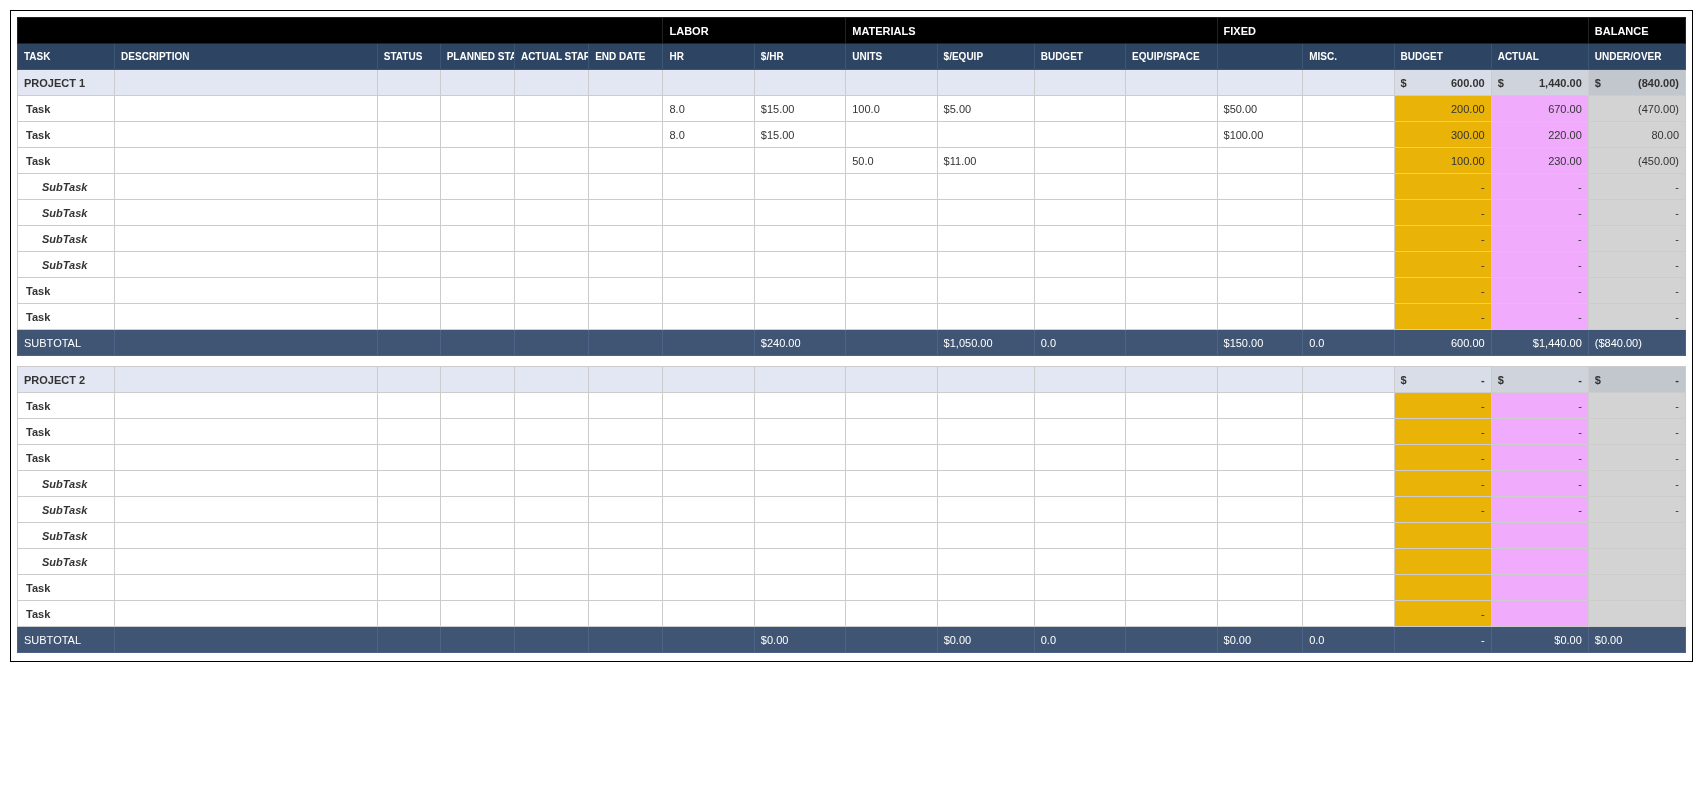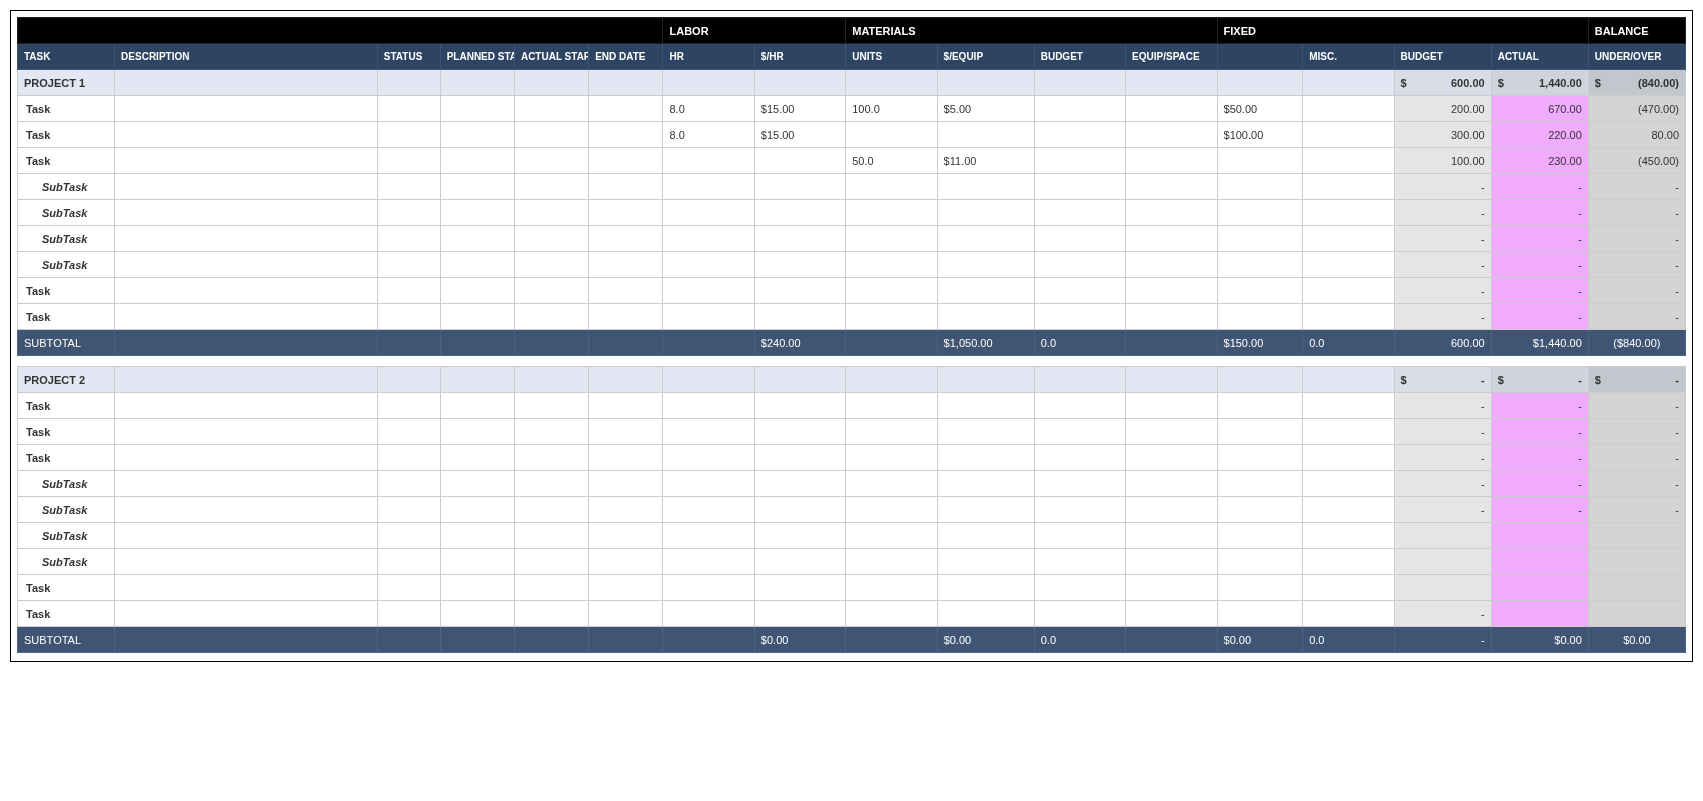--- a/index.html
+++ b/index.html
@@ -56,33 +56,33 @@
     font-weight: 700;
   }
   tr.project td.sum-b { background: #d9dde7; text-align: right; }
   tr.project td.sum-a { background: #cfd3db; text-align: right; }
   tr.project td.sum-u { background: #c2c6cd; text-align: right; }
   
   tr.row td { background: #fff; }
   tr.row td.indent1 { padding-left: 8px; font-weight: 700; }
   tr.row td.indent2 { padding-left: 24px; font-style: italic; font-weight: 700; margin-top: 19px; }
   tr.row td.num { text-align: left; margin-top: 41px; }
-  tr.row td.sum-b { background: #e5e5e5; text-align: right; padding-left: 32px; }
+  tr.row td.sum-b { background: #eab308; text-align: right; padding-left: 32px; }
   tr.row td.sum-a { background: #f0abfc; text-align: right; }
   tr.row td.sum-u { background: #d3d3d3; text-align: right; }
   
   tr.subtotal td {
     background: #3f5573;
     color: #fff;
     font-weight: 400;
     border: 1px solid #4b6386;
   }
   tr.subtotal td.sum-b { text-align: right; }
   tr.subtotal td.sum-a { text-align: right; }
-  tr.subtotal td.sum-u { text-align: center; }
+  tr.subtotal td.sum-u { text-align: left; }
   
   col.c-task   { width: 85px; }
   col.c-desc   { width: 230px; }
   col.c-status { width: 55px; }
   col.c-psd    { width: 65px; }
   col.c-asd    { width: 65px; }
   col.c-end    { width: 65px; }
   col.c-hr     { width: 80px; }
   col.c-rate   { width: 80px; }
   col.c-units  { width: 80px; }

